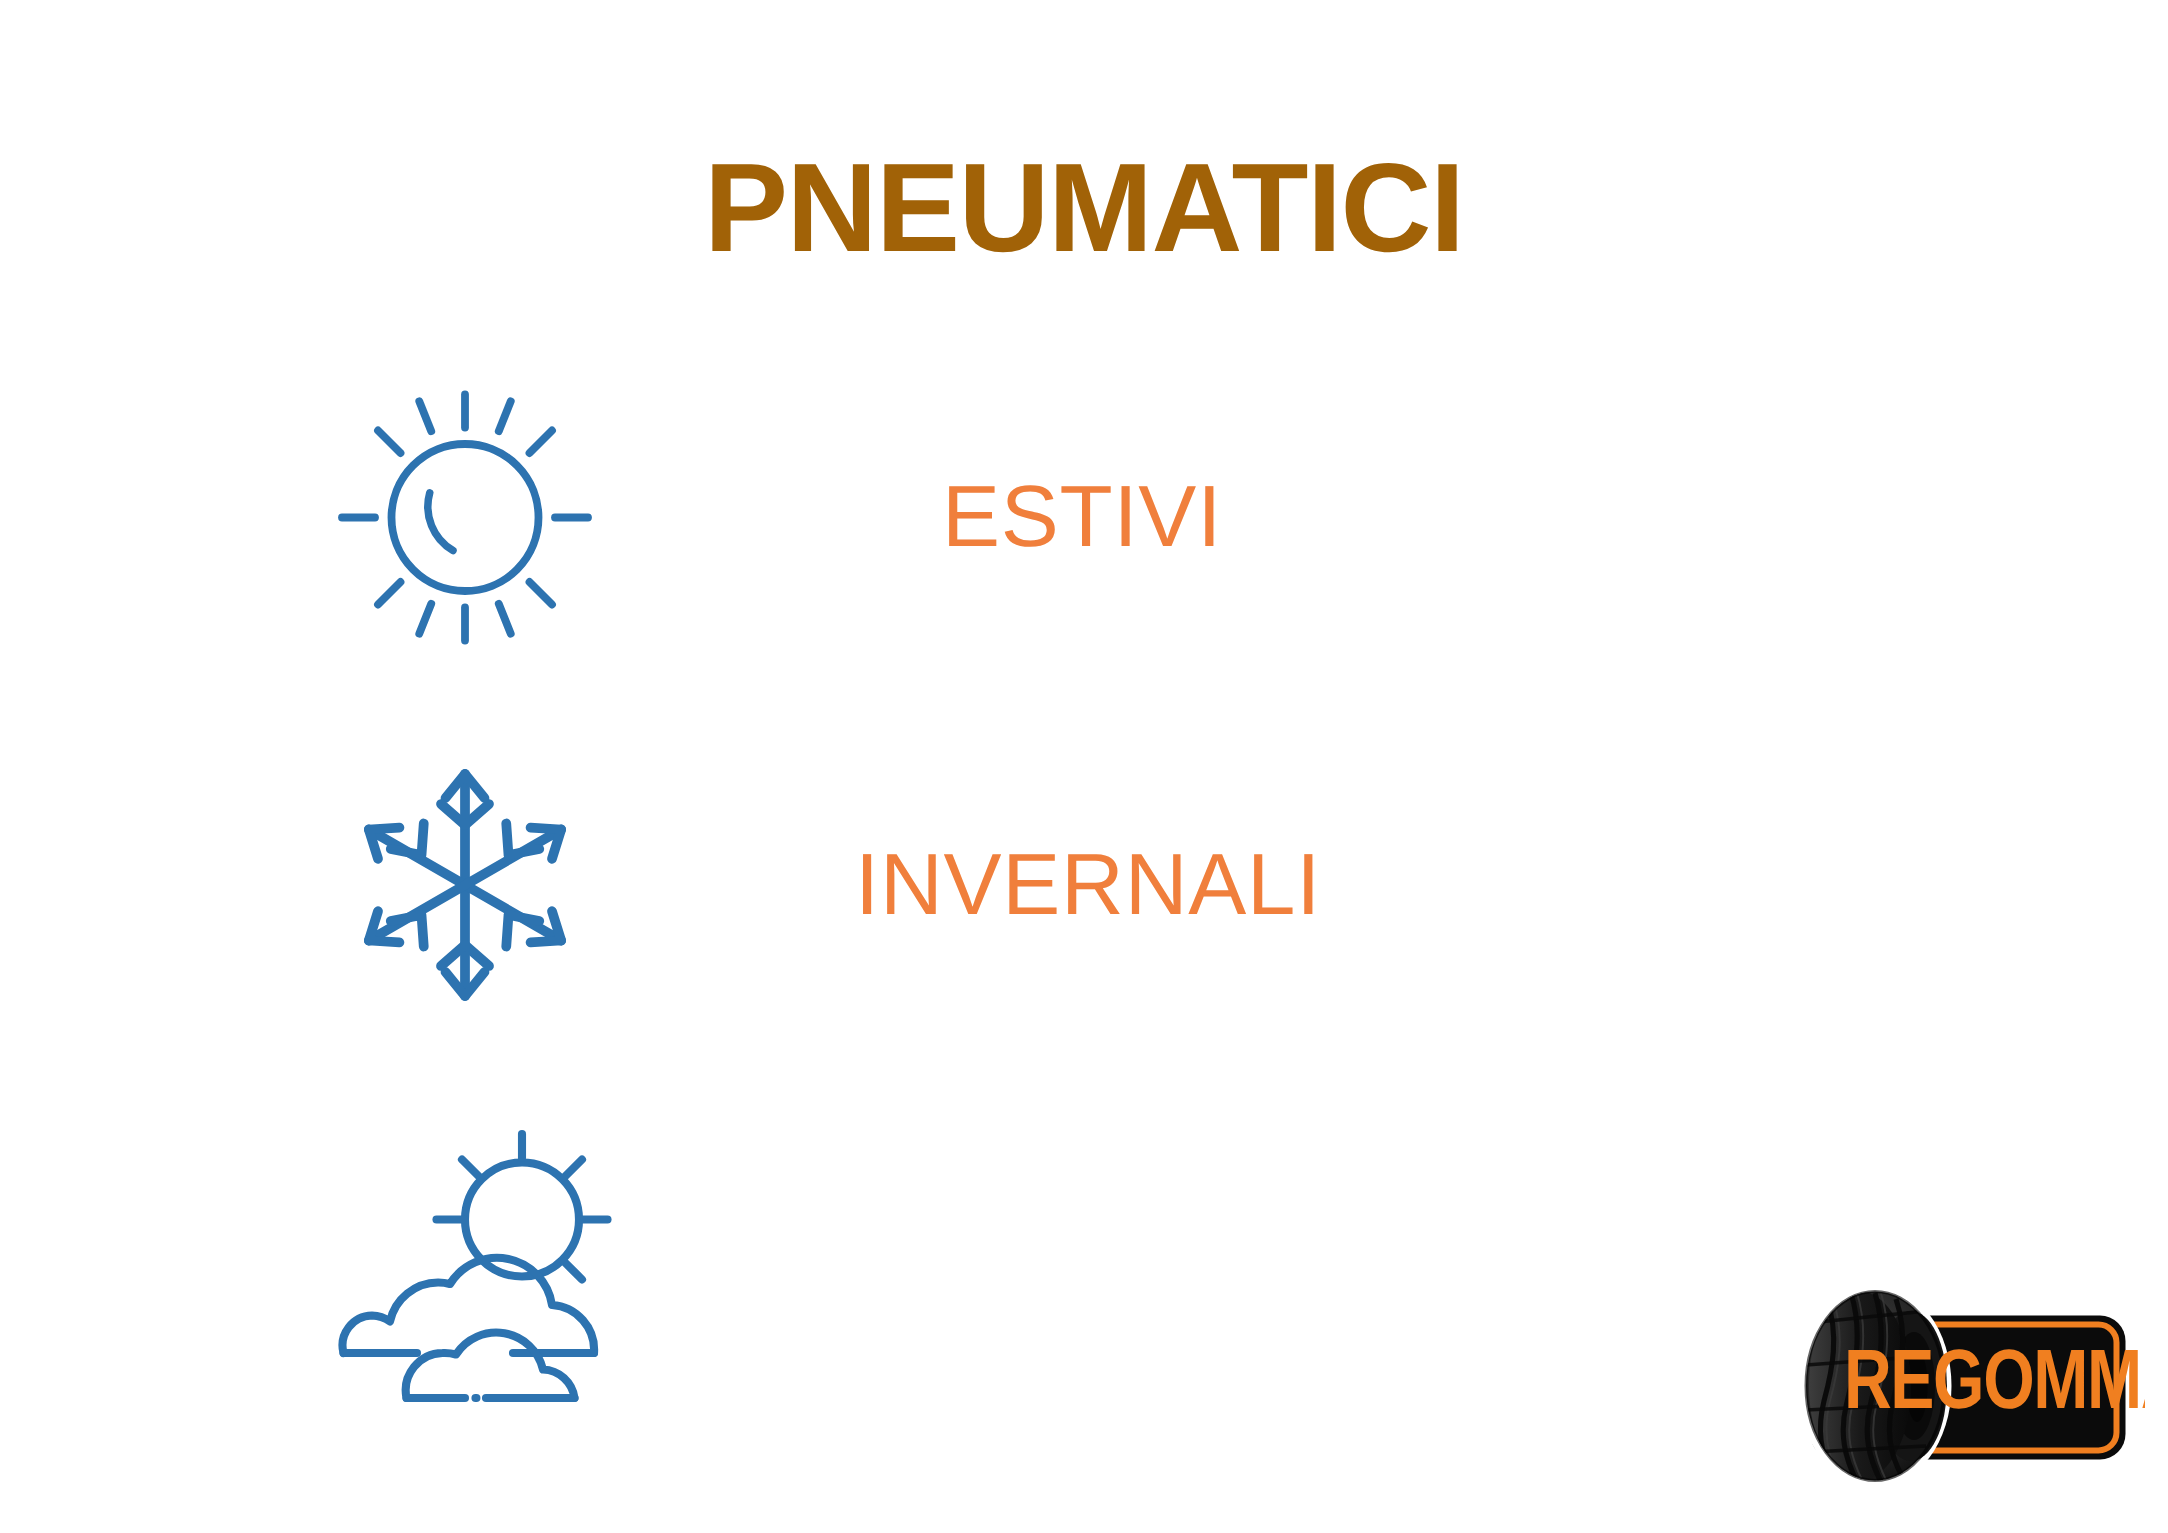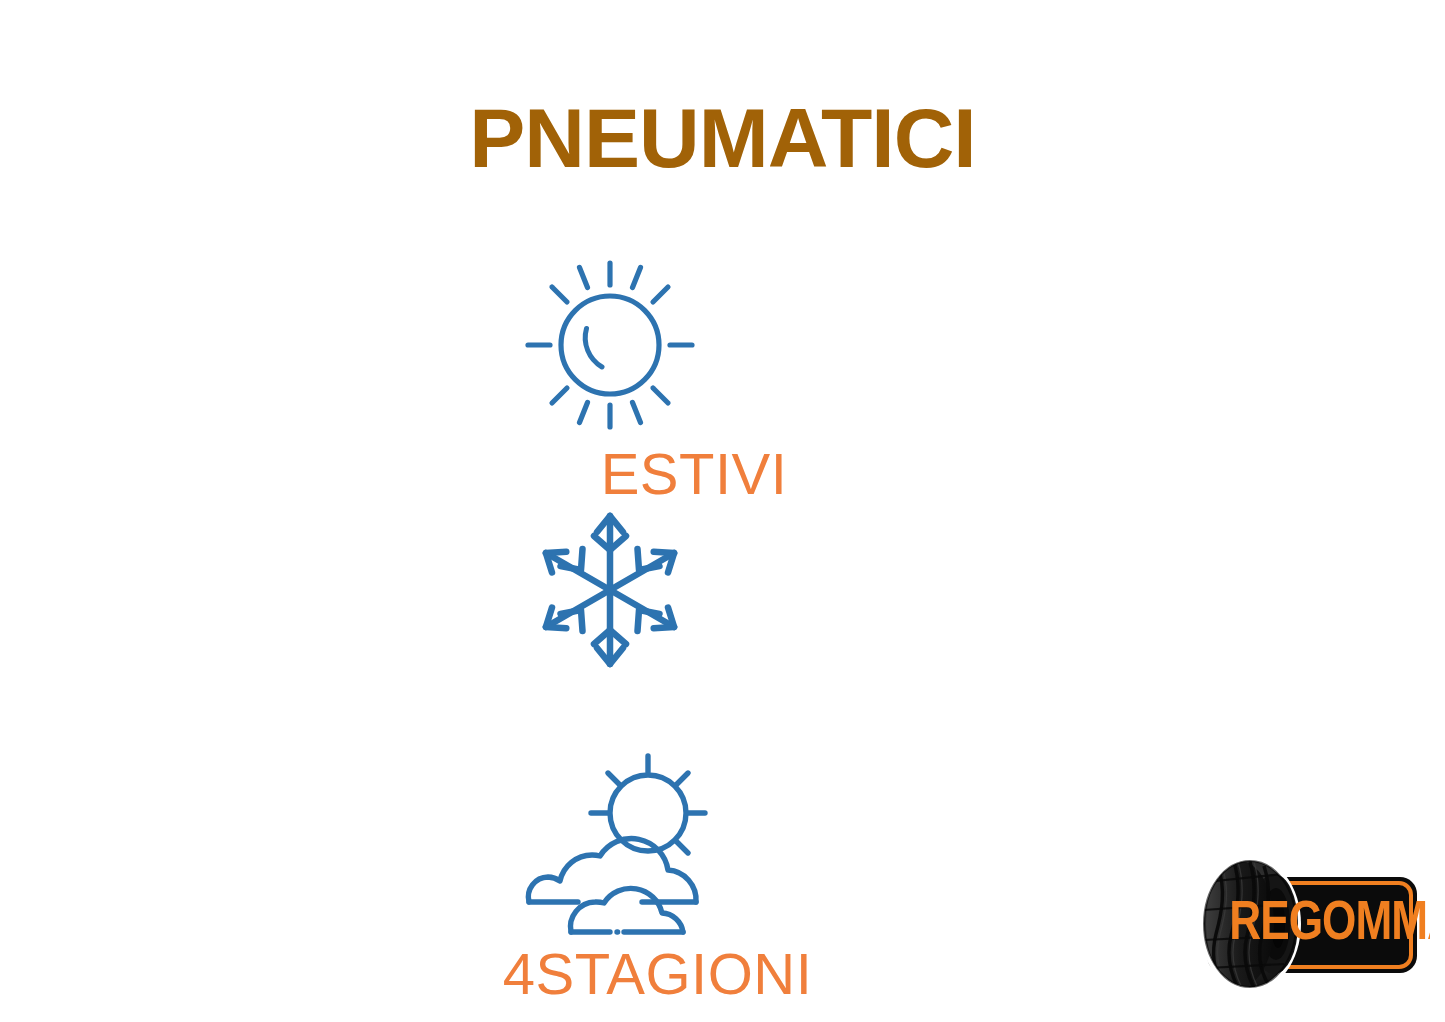--- a/index.html
+++ b/index.html
@@ -38,21 +38,20 @@
   }
 
   
   .row {
     position: absolute;
     left: 160px;
     width: 900px;
     height: 200px;
     display: flex;
     align-items: center;
-    flex-direction: column;
   }
   #row-estivi     { top: 245px; }
   #row-invernali  { top: 490px; }
   #row-4stagioni  { top: 745px; }
 
   .icon-cell {
     width: 300px;
     height: 200px;
     display: flex;
     align-items: center;
@@ -150,20 +149,23 @@
           <path d="M84 128 l-16 14 M84 128 l16 14"></path>
 
           <path d="M113 68 l-1.5 -21 M113 68 l20.5 -4"></path>
           <path d="M55 108 l1.5 21 M55 108 l-20.5 4"></path>
           <path d="M113 108 l-1.5 21 M113 108 l20.5 4"></path>
           <path d="M55 68 l1.5 -21 M55 68 l-20.5 -4"></path>
         </g>
       </svg>
     </div>
 
+    <div class="label-cell" id="label-invernali">
+      <span class="season-label">INVERNALI</span>
+    </div>
   </div>
 
   <div class="row" id="row-4stagioni">
 
     <div class="icon-cell">
       <svg width="210" height="190" viewBox="0 0 210 190" aria-hidden="true">
         <g fill="none" stroke="#2D73B0" stroke-width="5.4" stroke-linecap="round" stroke-linejoin="round">
 
           <circle cx="143" cy="63" r="38"></circle>
 
@@ -189,23 +191,20 @@
                    a27 27 0 0 1 9 1
                    a32 32 0 0 1 58 10
                    a22 22 0 0 1 21 19"></path>
           <line x1="66" y1="182" x2="105" y2="182"></line>
           <line x1="119" y1="182" x2="178" y2="182"></line>
           <line x1="112" y1="182" x2="112.6" y2="182"></line>
         </g>
       </svg>
     </div>
 
-    <div class="label-cell" id="label-4stagioni">
-      <span class="season-label">4STAGIONI</span>
-    </div>
   </div>
 
   <div id="logo">
     <svg width="238" height="148" viewBox="0 0 238 148" aria-hidden="true">
       <defs>
         <radialGradient id="tireBody" cx="42%" cy="38%" r="72%">
           <stop offset="0%" stop-color="#4a4a4a"></stop>
           <stop offset="55%" stop-color="#2a2a2a"></stop>
           <stop offset="100%" stop-color="#0d0d0d"></stop>
         </radialGradient>

